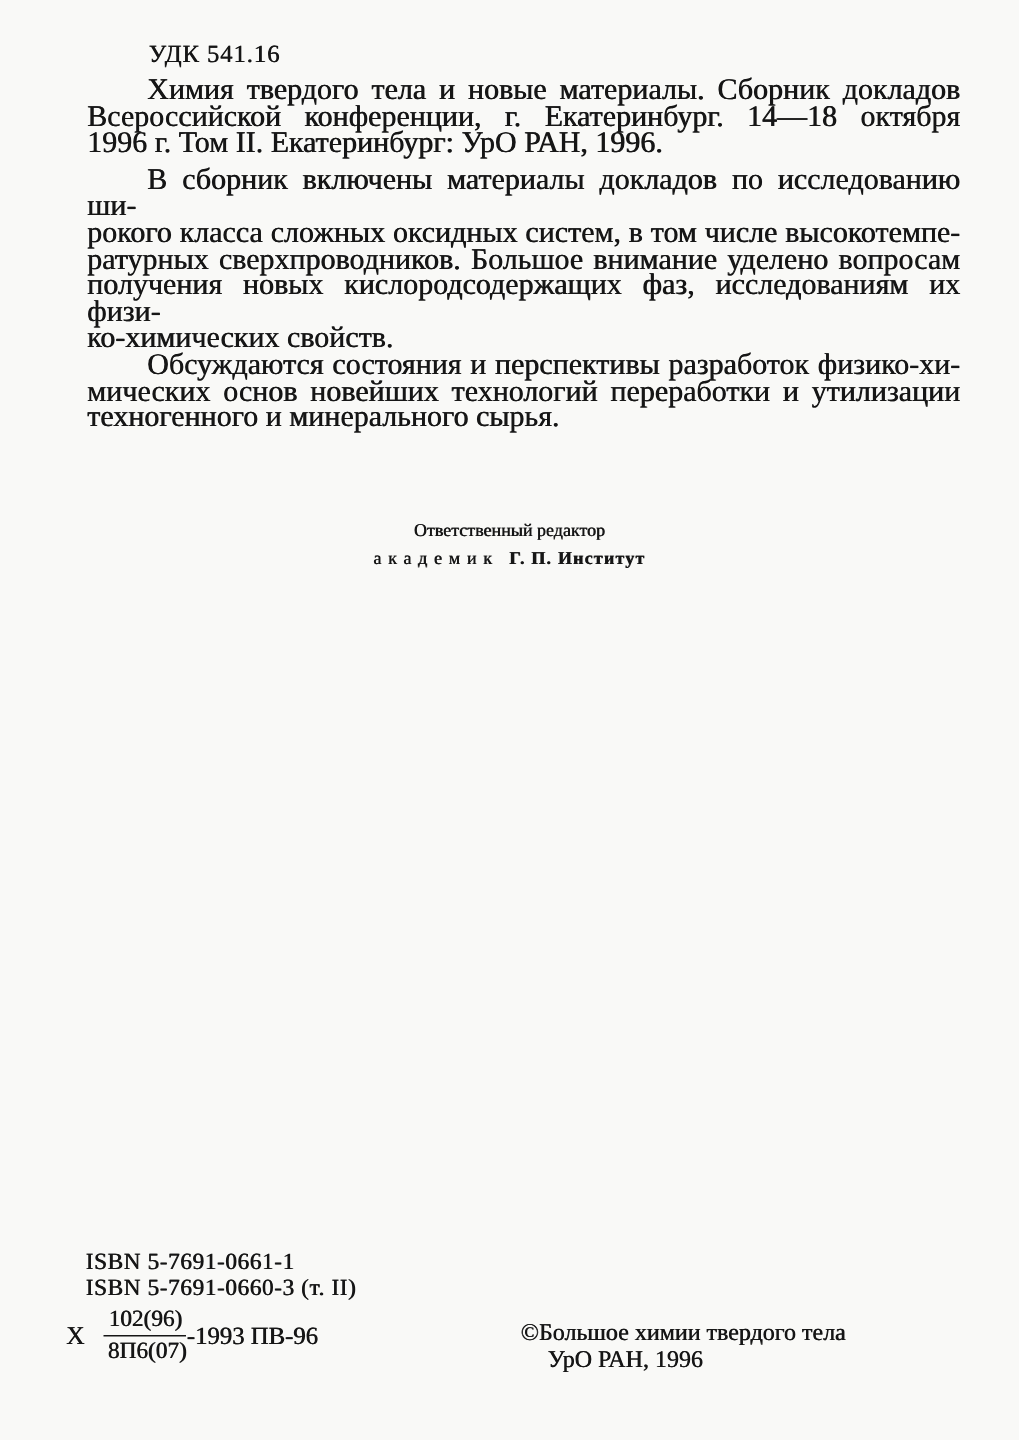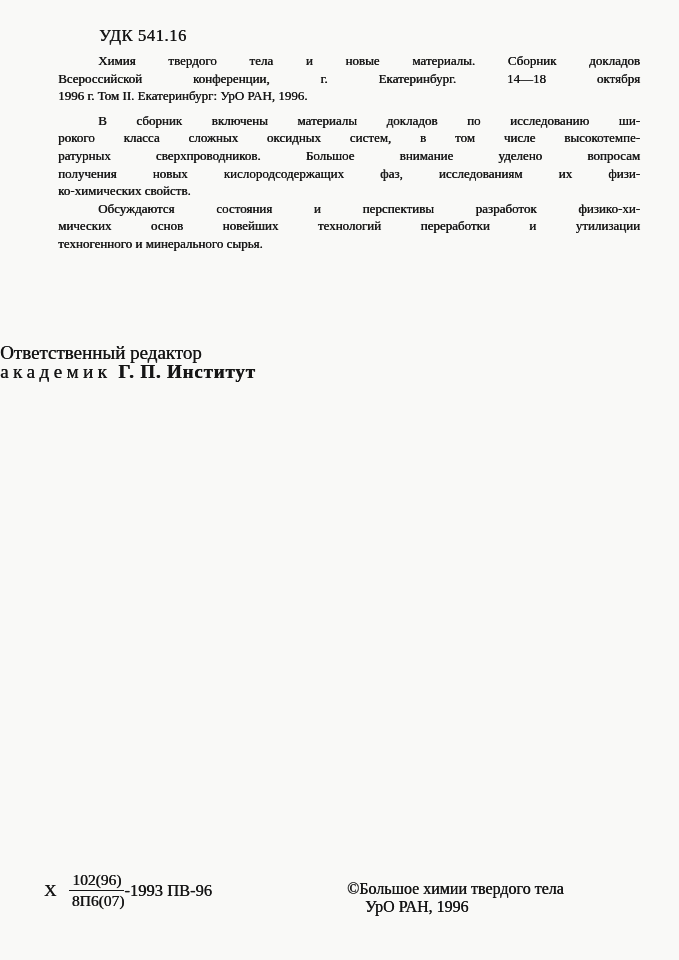--- a/index.html
+++ b/index.html
@@ -14,30 +14,30 @@
     font-family:"Liberation Serif","DejaVu Serif",serif;
     color:#161616;
     text-shadow:0.4px 0 0 #161616; 
   }
   .udc{
     position:absolute;left:99px;top:26px;
     font-size:16.5px;letter-spacing:0.6px;
   }
   .abstract{
     position:absolute;left:58px;width:582px;top:52px;
-    font-size:13px;line-height:17.6px;
+    font-size:20px;line-height:17.6px;
   }
   .para .line{text-align:left;}
   .para .line.just{text-align:justify;text-align-last:justify;}
   .para .line.first{text-indent:40px;}
   .para-1{margin-top:7px;}
   .para-3{margin-top:4px;}
   .editor{
     position:absolute;left:0;width:679px;top:344px;
-    font-size:19px;line-height:18.5px;
+    text-align:center;font-size:12px;line-height:18.5px;
   }
   .spaced{letter-spacing:4.5px;margin-right:7px;}
   .editor-name{font-weight:bold;letter-spacing:0.8px;}
   .isbn{
     position:absolute;left:57px;top:834px;
     font-size:15.5px;line-height:16.5px;letter-spacing:0.4px;
   }
   .catalog{
     position:absolute;left:44px;top:871px;
     display:flex;align-items:center;
@@ -82,20 +82,24 @@
         <div class="line just">мических основ новейших технологий переработки и утилизации</div>
         <div class="line">техногенного и минерального сырья.</div>
       </div>
     </div>
 
   <div class="editor">
     <div>Ответственный редактор</div>
     <div><span class="spaced">академик</span><span class="editor-name">Г. П. Институт</span></div>
   </div>
 
+  <div class="isbn">
+    <div>ISBN 5-7691-0661-1</div>
+    <div>ISBN 5-7691-0660-3 (т. II)</div>
+  </div>
 
   <div class="catalog">
     <span class="cat-x">Х</span>
     <span class="frac">
       <span class="num">102(96)</span>
       <span class="den">8П6(07)</span>
     </span>
     <span class="cat-suffix">-1993 ПВ-96</span>
   </div>
 

